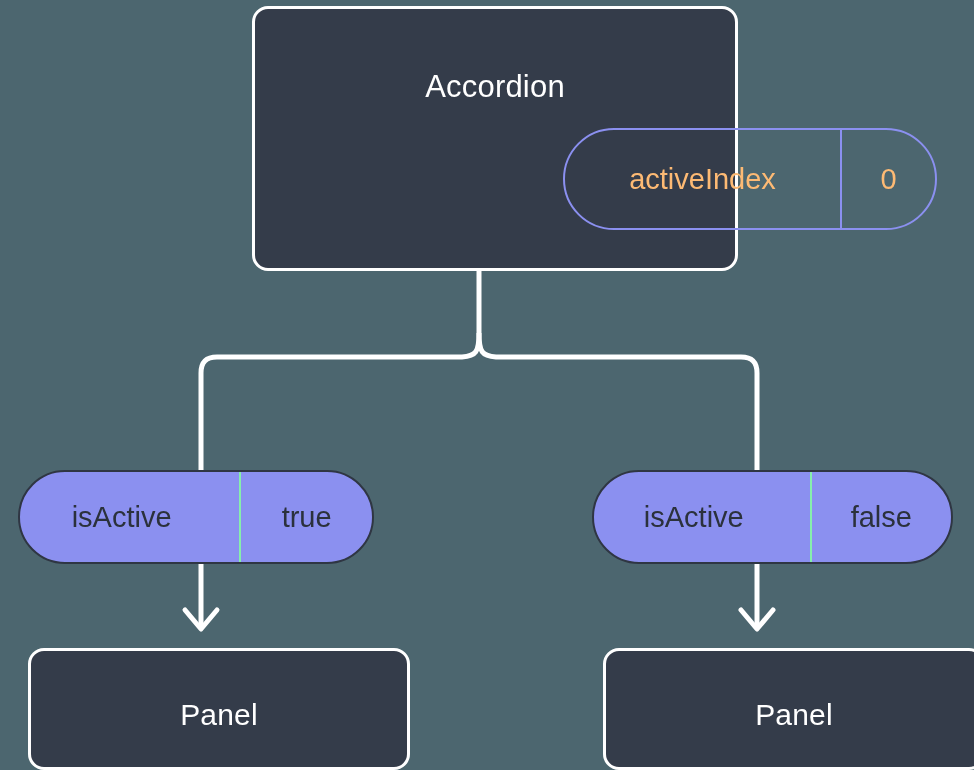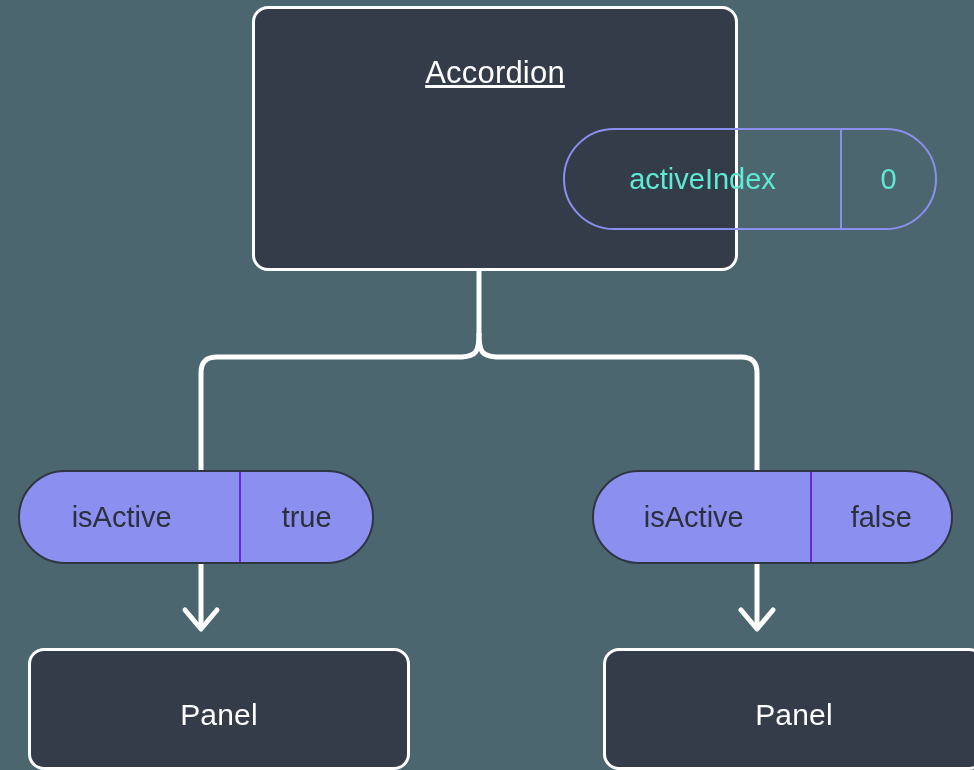--- a/index.html
+++ b/index.html
@@ -48,21 +48,21 @@
     white-space: nowrap;
   }
 
   
   #node-accordion {
     left: 252px;
     top: 6px;
     width: 486px;
     height: 265px;
   }
-  #node-accordion .node-title { top: 46px; text-decoration: underline; }
+  #node-accordion .node-title { top: 60px; }
 
   
   .panel-box {
     width: 382px;
     height: 122px;
     margin-left: 20px;
   }
   #node-panel-left  { left: 8px;   top: 648px; }
   #node-panel-right { left: 583px; top: 648px; }
   .panel-box .node-title {
@@ -88,35 +88,35 @@
     box-sizing: border-box;
     font-size: 29px;
     font-weight: 400;
     line-height: 1;
   }
 
   
   .pill-outline {
     border: 2px solid #8b90f0;
     background: transparent;
-    color: #5eead4;
+    color: #fdba74;
   }
   .pill-outline .pill-val {
     border-left: 2px solid #8b90f0;
   }
 
   
   .pill-filled {
     background: #8b90f0;
     border: 2px solid #2f3643;
     color: #2b313c;
     gap: 16px;
   }
   .pill-filled .pill-val {
-    border-left: 2px solid #6d28d9;
+    border-left: 2px solid #86efac;
   }
 
   #pill-active-index {
     left: 308px;
     top: 119px;
     width: 374px;
     height: 102px;
   }
   #pill-active-index .pill-key { width: 275px; }
   #pill-active-index .pill-val { width: 95px; }

